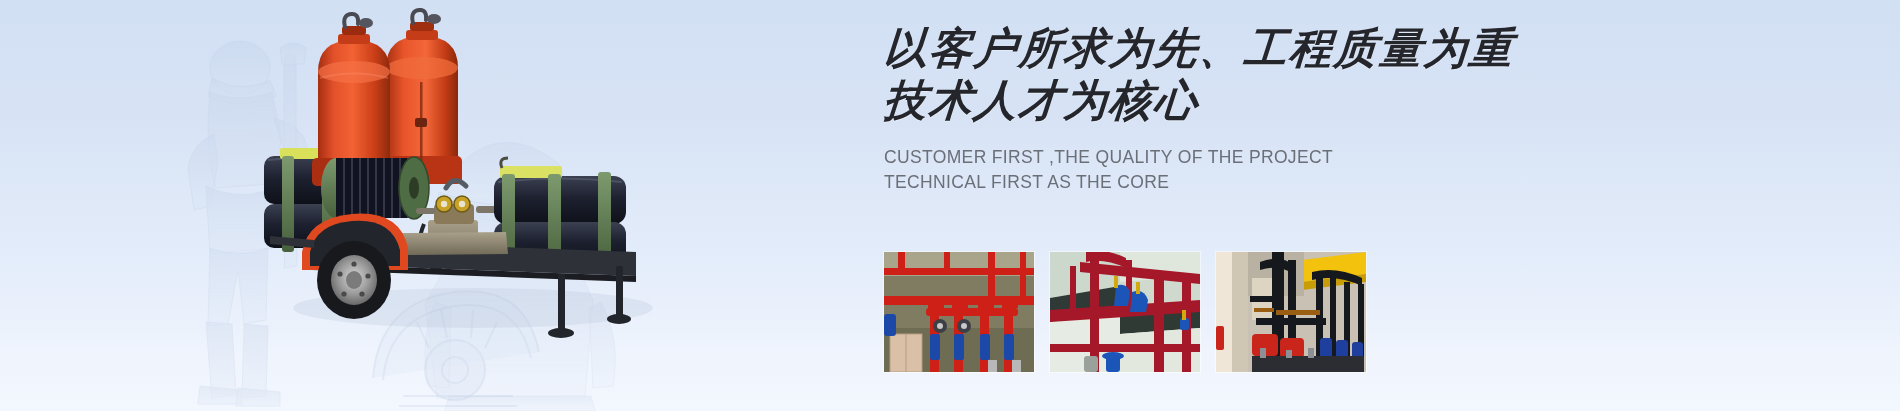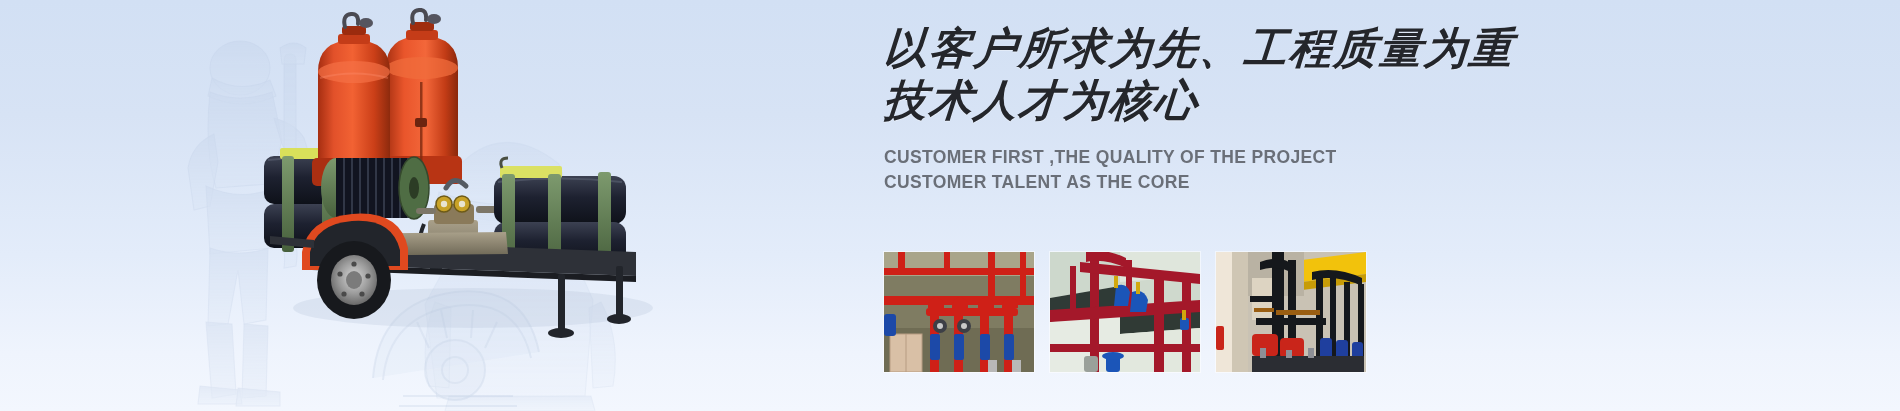--- a/index.html
+++ b/index.html
@@ -64,21 +64,21 @@
     white-space: nowrap;
   }
   .headline .line { display: block; transform: skewX(-4deg); transform-origin: left center; }
   .headline .line-2 { margin-top: -2px; }
 
   .subtitle {
     margin: 0;
     padding-top: 17px;
     color: #6a6f78;
     font-size: 17.5px;
-    font-weight: 700;
+    font-weight: 400;
     line-height: 1.42;
     letter-spacing: .35px;
   }
   .subtitle .sline { display: block; white-space: nowrap; }
 
   
   .thumbs {
     position: absolute;
     left: 0;
     top: 252px;
@@ -308,21 +308,21 @@
 
   <div class="content">
 
     <h1 class="headline">
       <span class="line line-1">以客户所求为先、工程质量为重</span>
       <span class="line line-2">技术人才为核心</span>
     </h1>
 
     <p class="subtitle">
       <span class="sline">CUSTOMER FIRST ,THE QUALITY OF THE PROJECT</span>
-      <span class="sline">CUSTOMER TALENT AS THE CORE</span>
+      <span class="sline">TECHNICAL FIRST AS THE CORE</span>
     </p>
 
     <div class="thumbs">
 
       <div class="thumb">
         <svg viewBox="0 0 150 120" preserveAspectRatio="xMidYMid slice" xmlns="http://www.w3.org/2000/svg" aria-hidden="true">
           <rect width="150" height="120" fill="#8d8a6f"></rect>
           <rect y="0" width="150" height="24" fill="#a9a58a"></rect>
           <rect y="24" width="150" height="52" fill="#7f7c62"></rect>
           <rect x="0" y="76" width="150" height="44" fill="#6f6c54"></rect>

